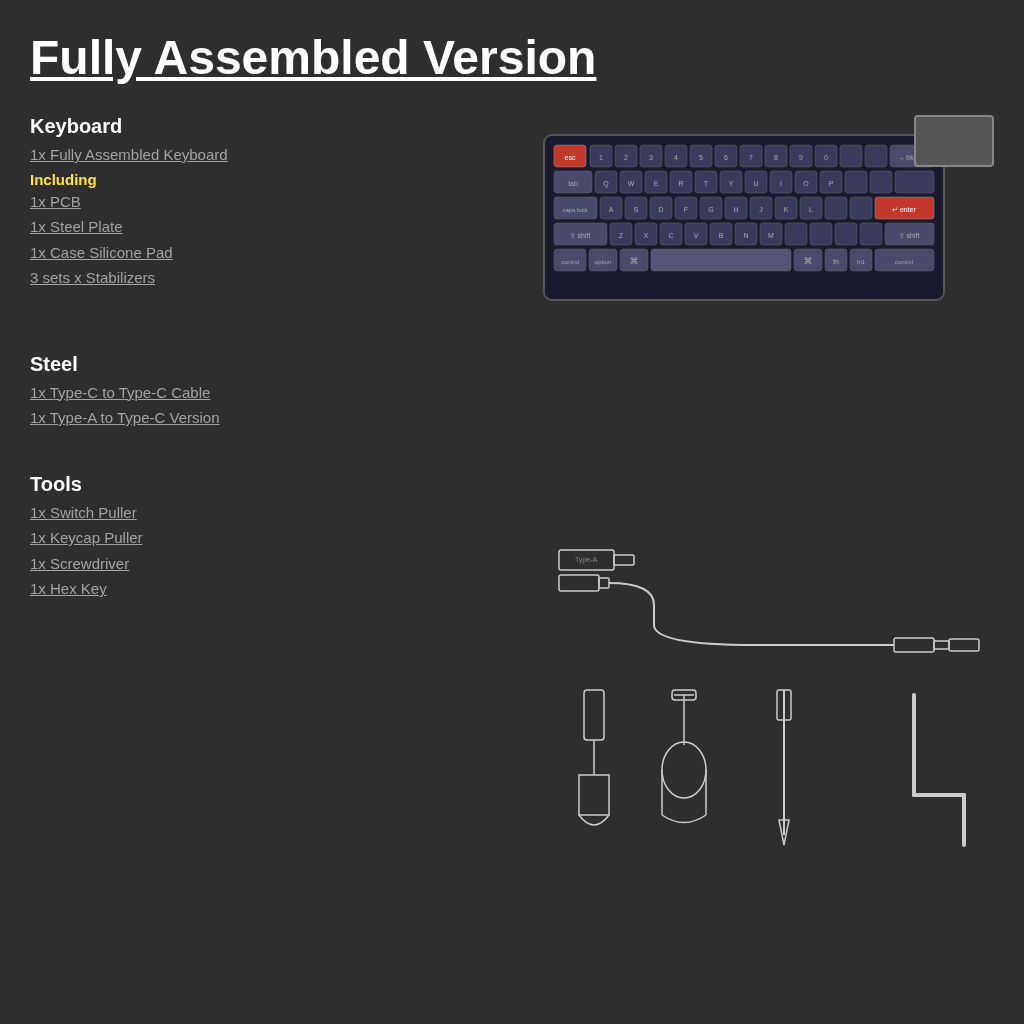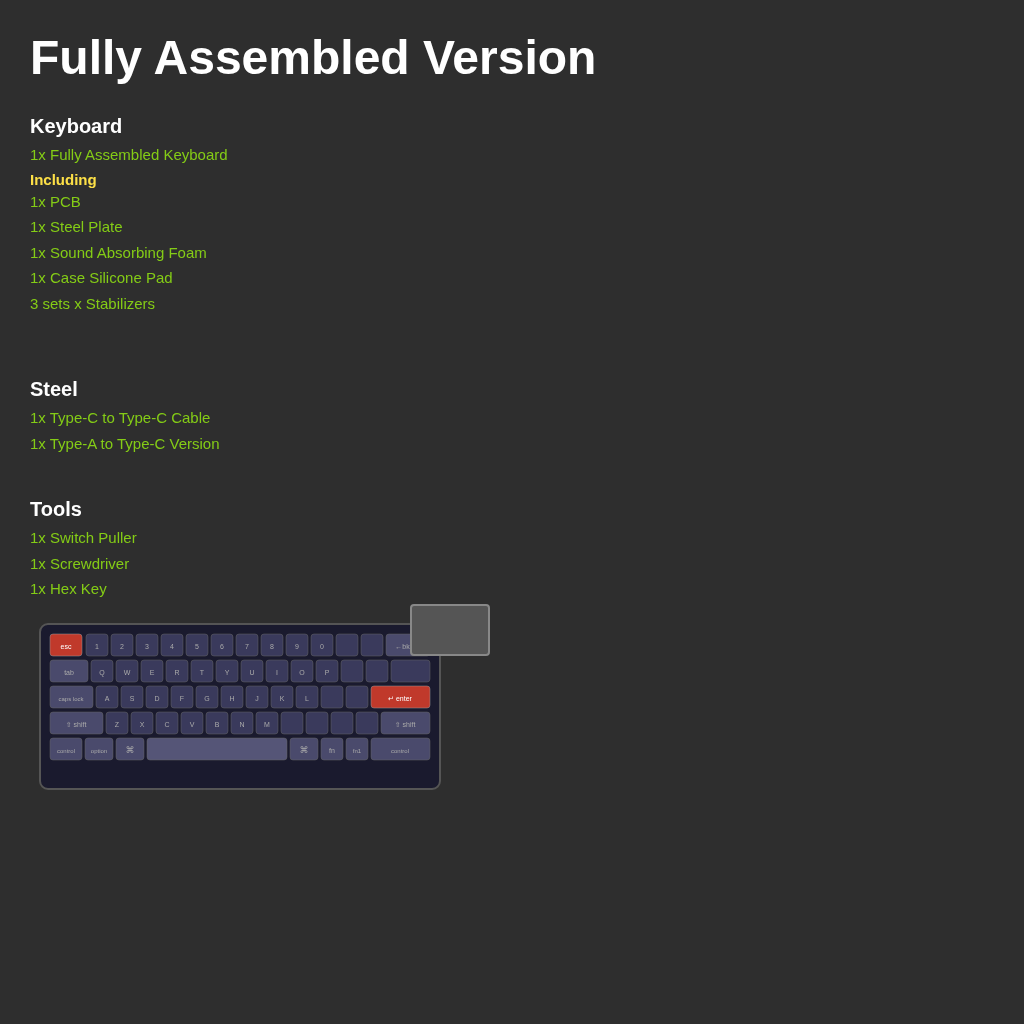--- a/index.html
+++ b/index.html
@@ -16,25 +16,25 @@
       padding: 30px 30px 20px 30px;
       width: 100%;
       height: 100%;
       position: relative;
     }
     .page-title {
       font-size: 48px;
       font-weight: bold;
       color: #ffffff;
       margin-bottom: 30px;
+      text-decoration: underline;
     }
     .content-area {
       display: flex;
       width: 100%;
-      flex-direction: column;
     }
     .left-column {
       flex: 1;
       padding-right: 20px;
     }
     .right-column {
       width: 460px;
       position: relative;
     }
     .section-title {
@@ -42,23 +42,24 @@
       font-weight: bold;
       color: #ffffff;
       margin-bottom: 6px;
       margin-top: 20px;
     }
     .section-title:first-child {
       margin-top: 0;
     }
     .item-label {
       font-size: 15px;
-      color: #84cc16;
+      color: #a3a3a3;
       margin-bottom: 3px;
       line-height: 1.5;
+      text-decoration: underline;
     }
     .including-label {
       font-size: 15px;
       font-weight: bold;
       color: #fde047;
       margin-bottom: 3px;
       margin-top: 4px;
     }
     .divider {
       height: 20px;
@@ -72,35 +73,35 @@
 
   <div class="content-area">
 
     <div class="left-column">
 
       <div class="section-title">Keyboard</div>
       <div class="item-label">1x Fully Assembled Keyboard</div>
       <div class="including-label">Including</div>
       <div class="item-label">1x PCB</div>
       <div class="item-label">1x Steel Plate</div>
-      <div class="item-label">1x Sound Absorbing Foam</div>
       <div class="item-label">1x Case Silicone Pad</div>
       <div class="item-label">3 sets x Stabilizers</div>
 
       <div class="divider"></div>
       <div class="divider"></div>
 
       <div class="section-title">Steel</div>
       <div class="item-label">1x Type-C to Type-C Cable</div>
       <div class="item-label">1x Type-A to Type-C Version</div>
 
       <div class="divider"></div>
 
       <div class="section-title">Tools</div>
       <div class="item-label">1x Switch Puller</div>
+      <div class="item-label">1x Keycap Puller</div>
       <div class="item-label">1x Screwdriver</div>
       <div class="item-label">1x Hex Key</div>
     </div>
 
     <div class="right-column">
 
       <div style="position: absolute; top: 0; right: 0; width: 80px; height: 52px; background: #555; border: 2px solid #888; border-radius: 4px;"></div>
 
       <div style="margin-top: 10px;">
         <svg width="430" height="190" viewBox="0 0 430 190">

